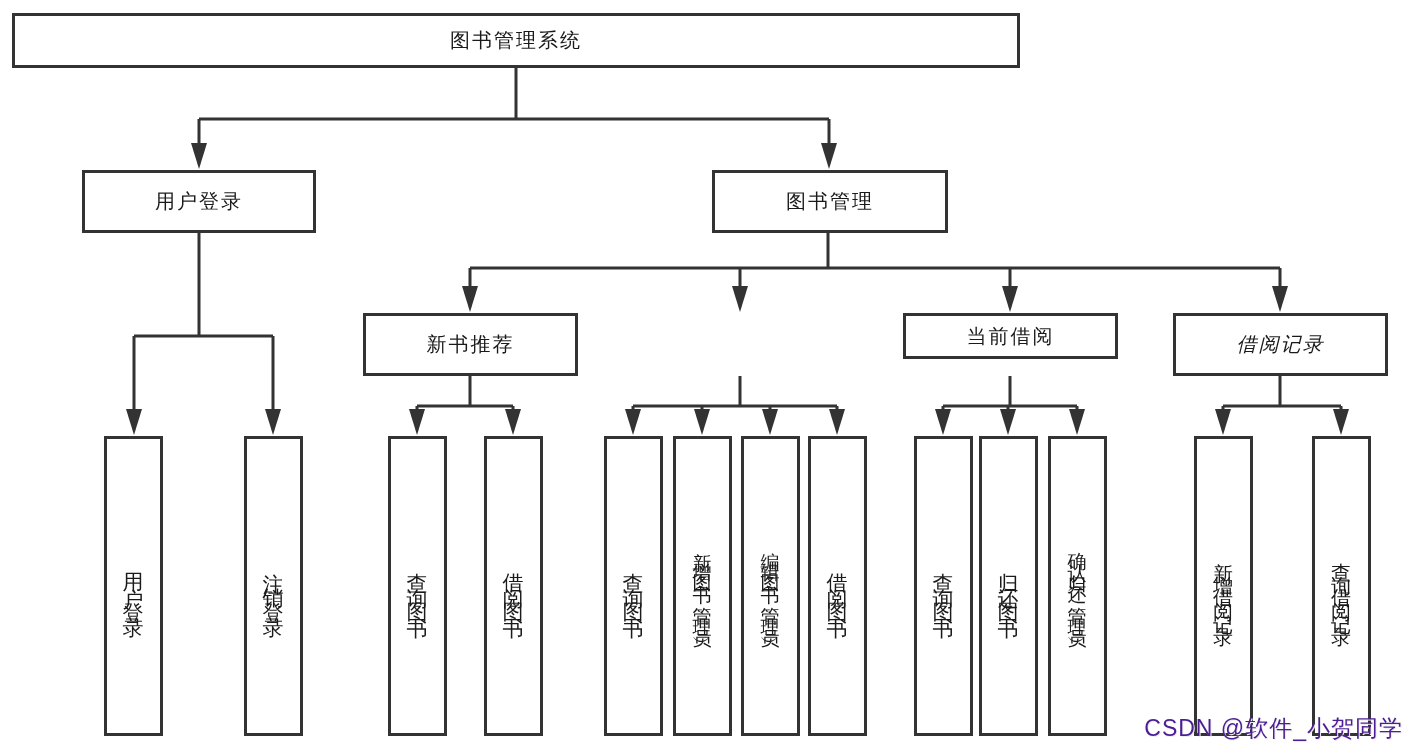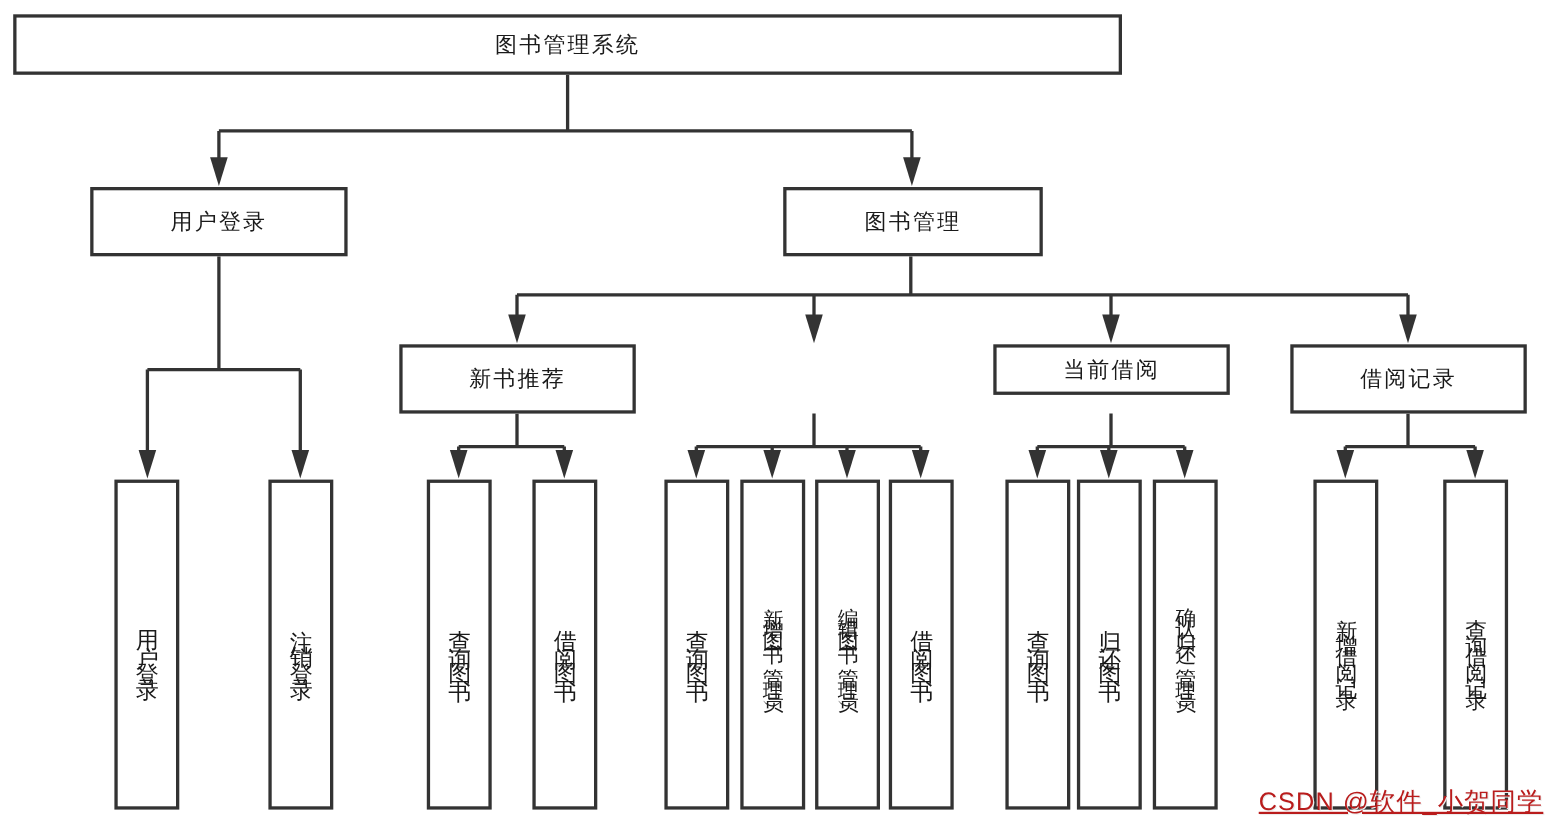--- a/index.html
+++ b/index.html
@@ -56,24 +56,23 @@
   }
   .t4 { font-size: 21px; letter-spacing: 15px; }
   .t6 { font-size: 20px; letter-spacing: 13px; }
   .t9 { font-size: 19px; letter-spacing: 11px; }
   .watermark {
     position: absolute;
     right: 2px;
     bottom: 3px;
     font-size: 23px;
     letter-spacing: 1px;
-    color: #b91c1c;
+    color: #4c1d95;
     text-shadow: 1px 1px 0 #ececec;
     white-space: nowrap;
-    text-decoration: underline;
   }
 </style>
 </head>
 <body>
 
 <div class="stage">
 
   <svg class="wires" viewBox="0 0 1405 747" aria-hidden="true">
     <g>
       <path fill="none" stroke="#333333" stroke-width="3" d="
@@ -118,21 +117,21 @@
   <div class="node" style="left:363px; top:313px; width:215px; height:63px;">
     <span class="label">新书推荐</span>
   </div>
 
   <div class="node" style="left:712px; top:170px; width:236px; height:63px;">
     <span class="label">图书管理</span>
   </div>
   <div class="node" style="left:903px; top:313px; width:215px; height:46px;">
     <span class="label">当前借阅</span>
   </div>
-  <div class="node" style="left:1173px; top:313px; width:215px; height:63px;">
+  <div class="node" style="left:1173px; top:313px; width:215px; height:63px;font-style:italic;">
     <span class="label">借阅记录</span>
   </div>
 
   <div class="leaf" style="left:104px;">
     <span class="label t4">用户登录</span>
   </div>
   <div class="leaf" style="left:244px;">
     <span class="label t4">注销登录</span>
   </div>
 

